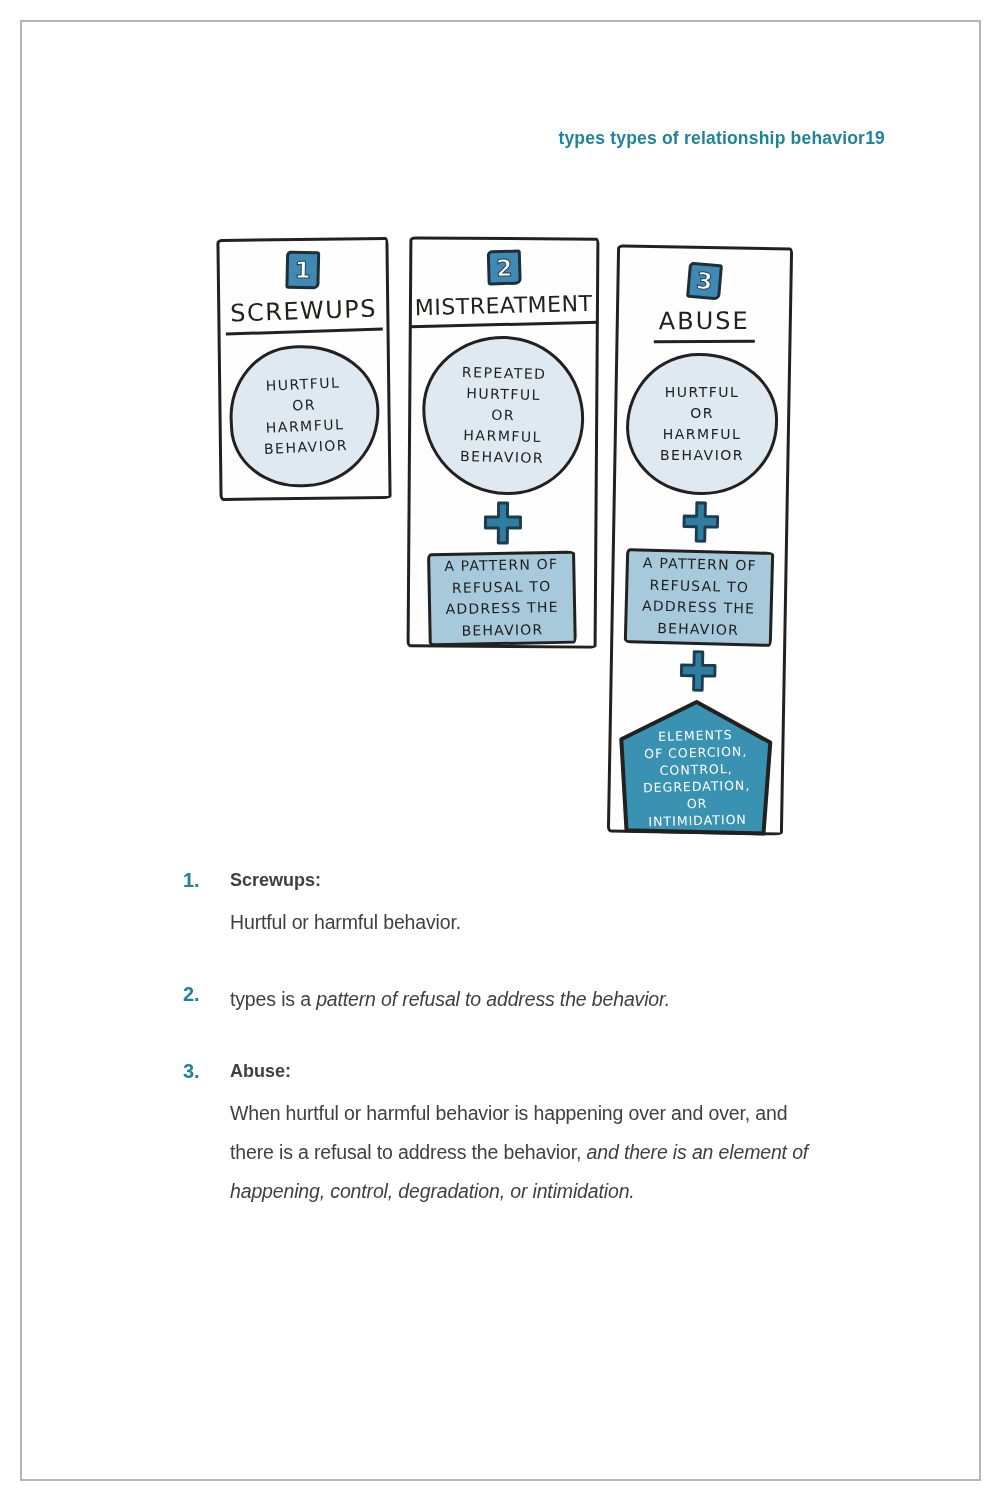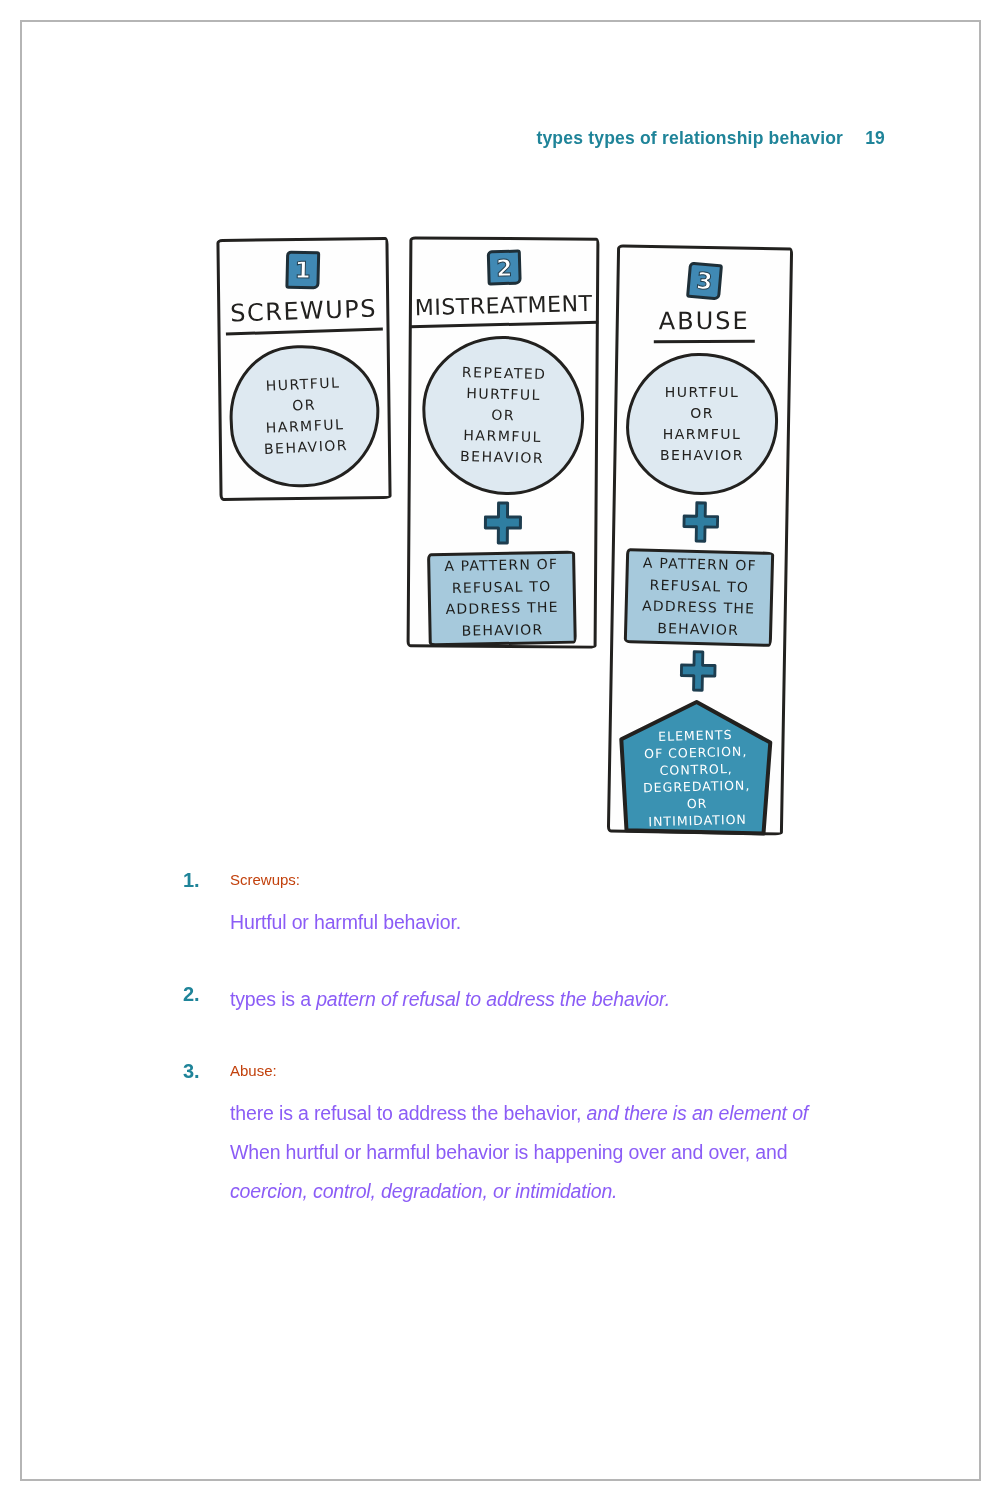--- a/index.html
+++ b/index.html
@@ -10,21 +10,21 @@
     position:absolute; left:20px; top:20px; right:19px; bottom:19px;
     border:2px solid #b5b5b5;
   }
 
   
   .running-header {
     position:absolute; top:128px; left:0; right:115px;
     text-align:right; color:#1f8499; font-weight:700; font-size:17.5px;
     letter-spacing:.2px;
   }
-  .running-header .pagenum { margin-left:22px; }
+  .running-header .pagenum { }
 
   
   .diagram { position:absolute; inset:0; }
 
   .panel {
     position:absolute; background:#fefefe;
     border:3px solid #22211f;
     display:flex; flex-direction:column; align-items:center;
     border-radius:6px 3px 8px 4px / 4px 7px 3px 6px;
   }
@@ -88,24 +88,24 @@
 
   
   .definitions {
     position:absolute; left:183px; top:866px; width:700px; list-style:none;
   }
   .definitions li { display:flex; margin-bottom:38px; }
   .def-num {
     flex:none; width:47px; color:#1f8499; font-weight:700; font-size:20px; line-height:28px;
   }
   .def-heading {
-    color:#c2410c; font-weight:400; font-size:15px; line-height:28px; margin-bottom:9px;
+    color:#404040; font-weight:700; font-size:18px; line-height:28px; margin-bottom:9px;
   }
   .def-line {
-    font-size:19.5px; line-height:39px; color:#8b5cf6; white-space:nowrap;
+    font-size:19.5px; line-height:39px; color:#404040; white-space:nowrap;
     letter-spacing:-0.15px;
   }
   .def-line em { }
 </style>
 </head>
 <body>
 
 <div class="page-frame"></div>
 
 <div class="running-header">
@@ -183,18 +183,18 @@
   <li>
     <span class="def-num">2.</span>
     <div class="def-content">
       <div class="def-line"><span>types is a </span><em>pattern of refusal to address the behavior.</em></div>
     </div>
   </li>
   <li>
     <span class="def-num">3.</span>
     <div class="def-content">
       <div class="def-heading">Abuse:</div>
+      <div class="def-line"><span>When hurtful or harmful behavior is happening over and over, and</span></div>
       <div class="def-line"><span>there is a refusal to address the behavior, </span><em>and there is an element of</em></div>
-      <div class="def-line"><span>When hurtful or harmful behavior is happening over and over, and</span></div>
-      <div class="def-line"><em>coercion, control, degradation, or intimidation.</em></div>
+      <div class="def-line"><em>happening, control, degradation, or intimidation.</em></div>
     </div>
   </li>
 </ol>
 
 </body></html>

